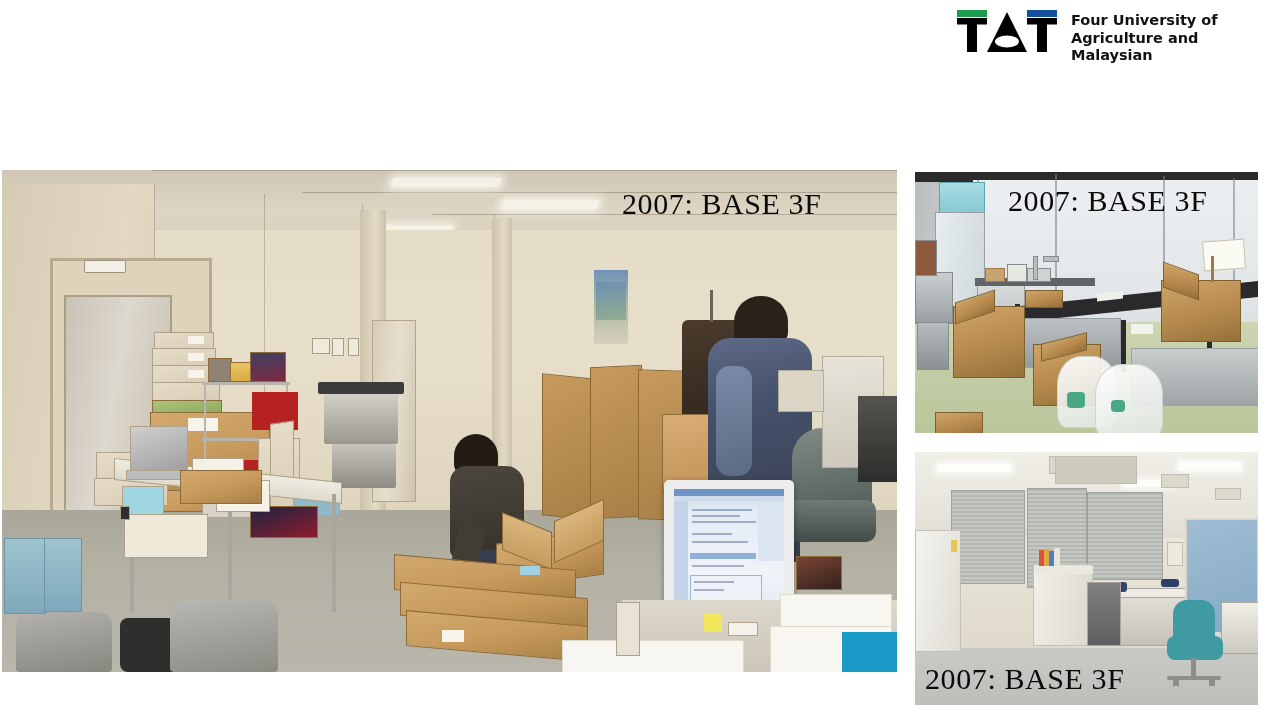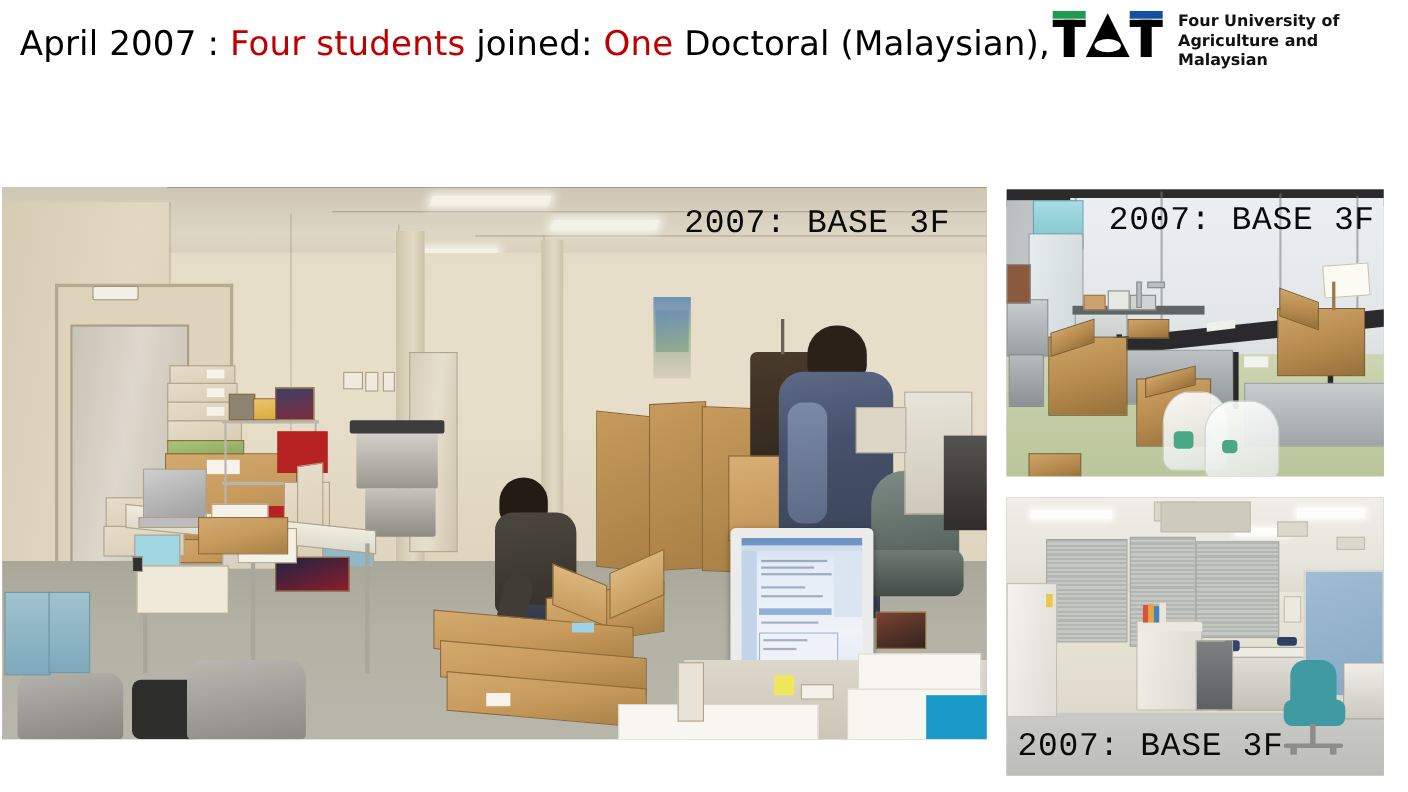--- a/index.html
+++ b/index.html
@@ -64,21 +64,21 @@
     background: #b8b3a6;
   }
   #photo-main  { left: 2px;   top: 170px; width: 895px; height: 502px; }
   #photo-tr    { left: 915px; top: 172px; width: 343px; height: 261px; }
   #photo-br    { left: 915px; top: 452px; width: 343px; height: 253px; }
 
   .photo-inner { position: absolute; inset: 0; }
 
   .caption {
     position: absolute;
-    font-family: Liberation Mono, monospace;
+    font-family: Liberation Serif, serif;
     font-size: 30px;
     line-height: 34px;
     color: #0a0a0a;
     letter-spacing: 0.6px;
     white-space: nowrap;
     z-index: 40;
   }
   #caption-main { left: 622px; top: 187px; }
   #caption-tr   { left: 1008px; top: 184px; }
   #caption-br   { left: 925px; top: 662px; }
@@ -198,23 +198,20 @@
   .p3-board{position:absolute;background:linear-gradient(160deg,#9fbdd4,#87a9c4);border:2px solid #d8d6cd;}
   .p3-chair-seat{position:absolute;background:#3f9aa2;border-radius:8px;}
   .p3-chair-back{position:absolute;background:#3f9aa2;border-radius:14px 14px 6px 6px;}
   .p3-chair-leg{position:absolute;background:#8d8d8a;}
   .p3-book{position:absolute;}
 </style>
 </head>
 <body>
 
 <div id="title-block">
-  <span class="tline">
-    <span>April 2007 : </span><span class="red">Four students</span><span> joined: </span><span class="red">One</span><span> Doctoral (Malaysian),</span>
-  </span>
 </div>
 
 <div id="logo">
   <svg id="logo-mark" viewBox="0 0 104 42">
     <rect x="2" y="0" width="30" height="7" fill="#1E9B4E"></rect>
     <rect x="72" y="0" width="30" height="7" fill="#12519E"></rect>
     <rect x="2" y="8" width="30" height="6.5" fill="#000000"></rect>
     <rect x="72" y="8" width="30" height="6.5" fill="#000000"></rect>
     <rect x="12" y="8" width="10" height="34" fill="#000000"></rect>
     <rect x="82" y="8" width="10" height="34" fill="#000000"></rect>

